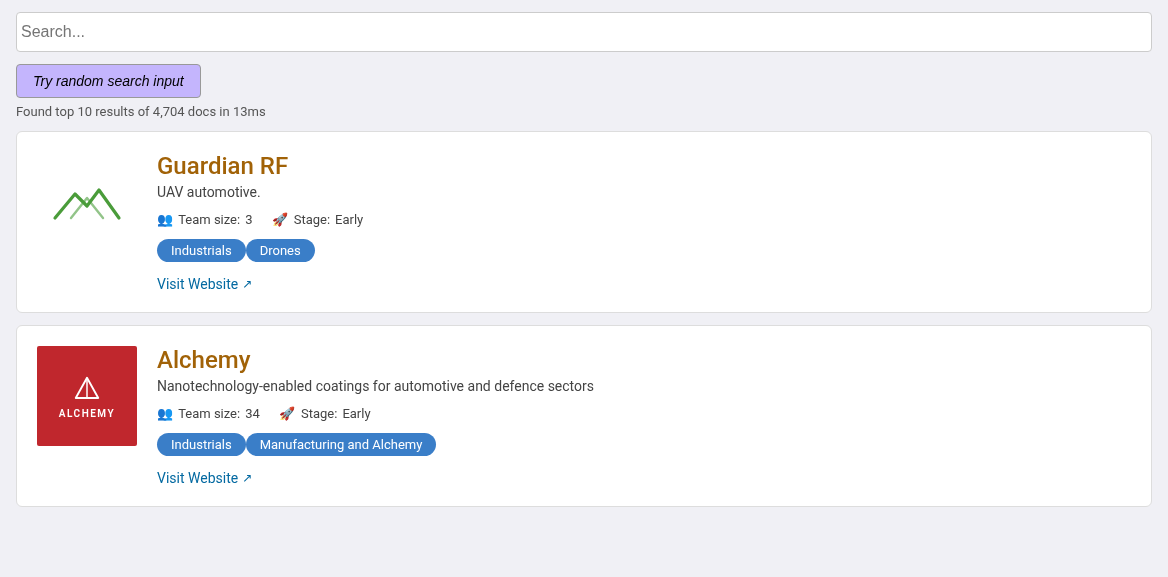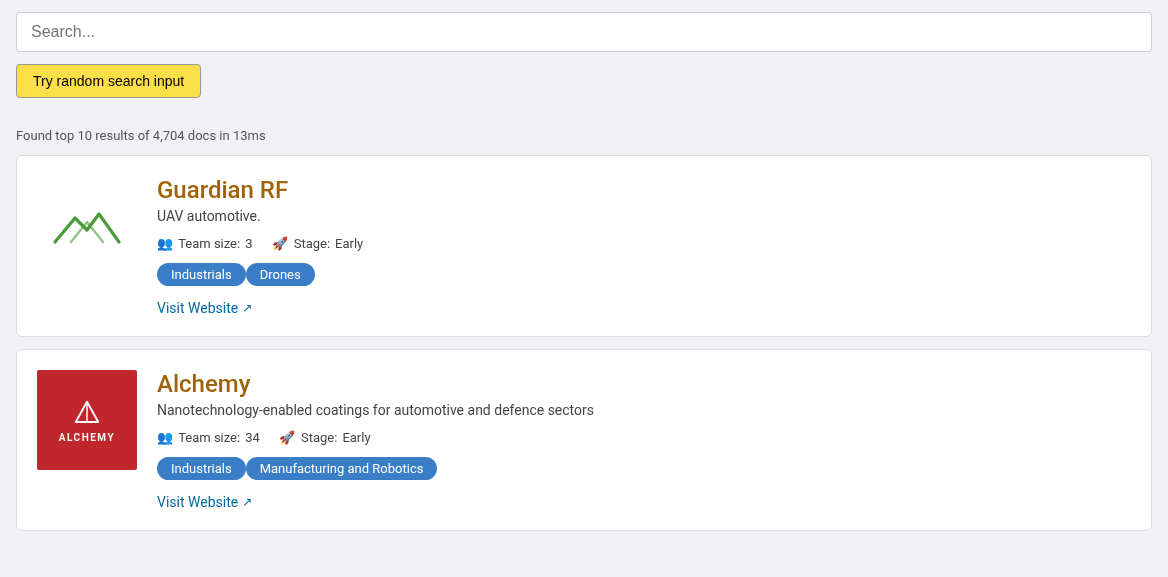--- a/index.html
+++ b/index.html
@@ -7,37 +7,38 @@
       background-color: #f0f0f5;
       font-family: -apple-system, BlinkMacSystemFont, "Segoe UI", Roboto, sans-serif;
       font-size: 14px;
       color: #333;
       padding: 12px 16px;
       width: 1168px;
       min-height: 577px;
     }
     .search-input {
       width: 100%;
-      padding: 10px 14px;
+      padding: 10px 4px;
       font-size: 16px;
       border: 1px solid #ccc;
       border-radius: 4px;
       background: #fff;
       outline: none;
       margin-bottom: 12px;
     }
     .random-btn {
       padding: 8px 16px;
       font-size: 14px;
       border: 1px solid #999;
       border-radius: 4px;
-      background: #fde047;
+      background: #c4b5fd;
       cursor: pointer;
-      margin-bottom: 30px;
+      margin-bottom: 6px;
       display: inline-block;
+      font-style: italic;
     }
     .results-info {
       font-size: 13px;
       color: #555;
       margin-bottom: 12px;
     }
     .result-card {
       background: #fff;
       border: 1px solid #ddd;
       border-radius: 6px;
@@ -203,21 +204,21 @@
         <span>34</span>
       </div>
       <div class="meta-item">
         <span>🚀</span>
         <span>Stage:</span>
         <span>Early</span>
       </div>
     </div>
     <div class="tags">
       <span class="tag">Industrials</span>
-      <span class="tag">Manufacturing and Robotics</span>
+      <span class="tag">Manufacturing and Alchemy</span>
     </div>
     <a href="#" class="visit-link">
       <span>Visit Website</span>
       <span class="external-icon">↗</span>
     </a>
   </div>
 </div>
 
 
 

